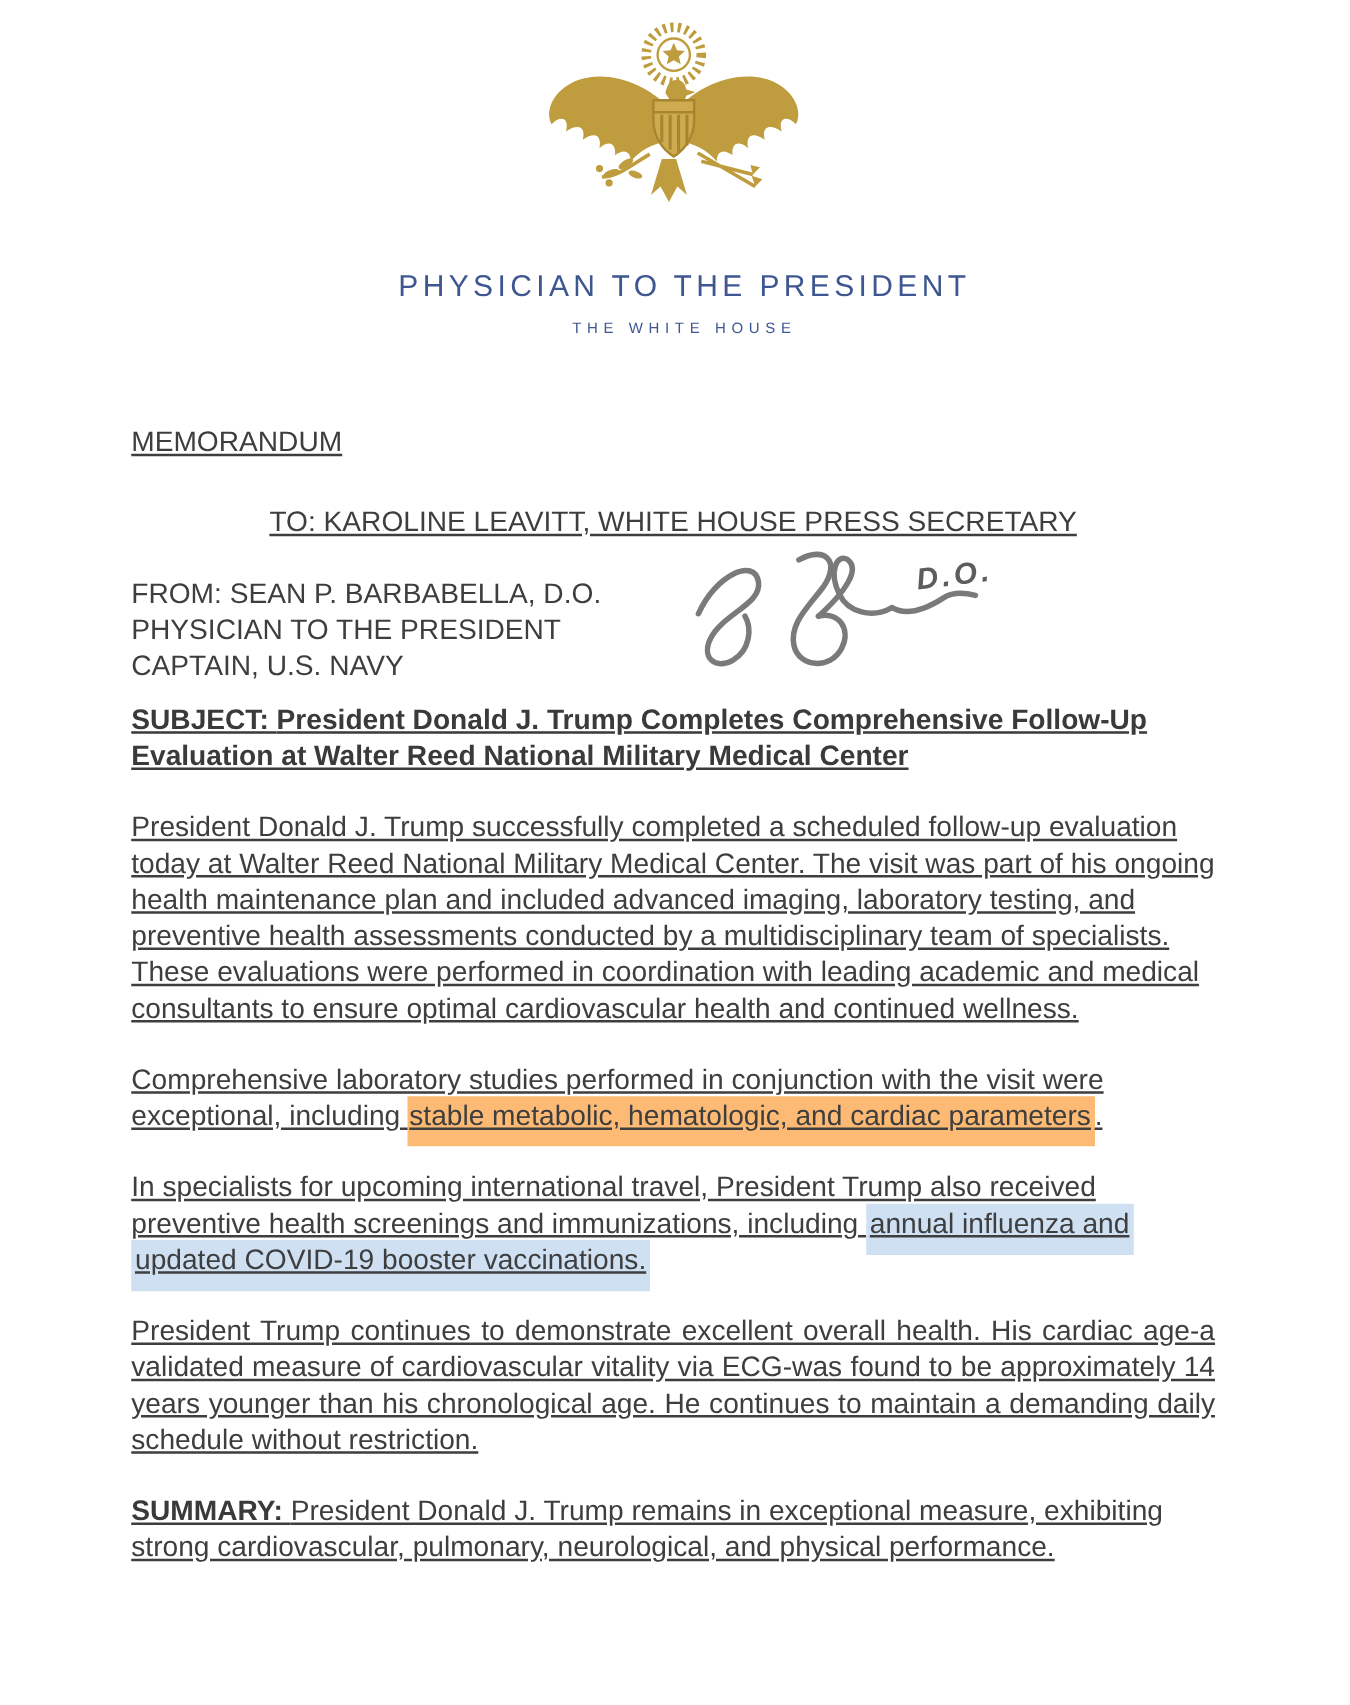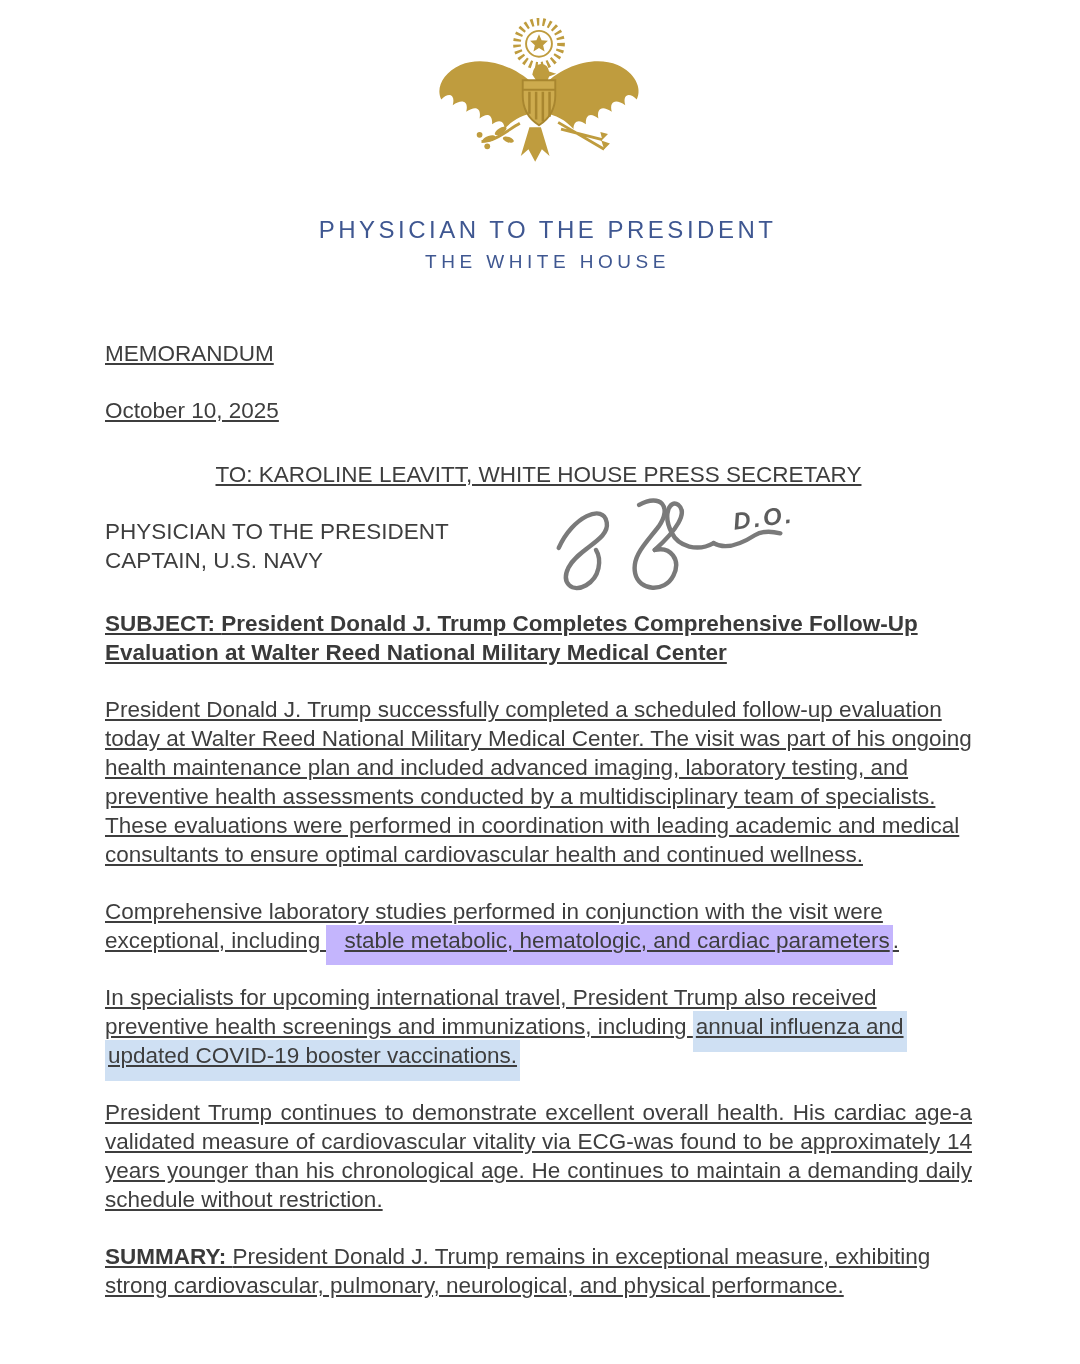--- a/index.html
+++ b/index.html
@@ -22,21 +22,21 @@
   .lh-title {
     margin: 30px 0 0 18px;
     font-size: 24px;
     letter-spacing: 3.5px;
     font-weight: 500;
     color: #3f5791;
     line-height: 28px;
   }
   .lh-subtitle {
     margin: 7px 0 0 18px;
-    font-size: 19px;
+    font-size: 12px;
     letter-spacing: 4.5px;
     font-weight: 500;
     color: #3f5791;
     line-height: 22px;
   }
   .memo-type { margin-top: 66px; }
   .memo-date { margin-top: 28px; }
   .memo-to { margin-top: 35px; text-align: center; }
   .from-block { position: relative; margin-top: 28px; }
   .from-block .line { display: block; }
@@ -50,27 +50,27 @@
     position: absolute;
     left: 628px;
     top: -14px;
     font-style: italic;
     font-weight: 700;
     font-size: 24px;
     color: #5d5d5d;
     letter-spacing: 3px;
     transform: rotate(-7deg);
   }
-  .subject { margin-top: 34px; font-weight: 700; color: #3a3a3a; }
+  .subject { margin-top: 14px; font-weight: 700; color: #3a3a3a; }
   .release { margin-top: 29px; }
   .para { margin-top: 28px; }
   .para.justify { text-align: justify; }
   .hl {
-    background: #c4b5fd;
-    padding: 3px 3px 12px 18px;
+    background: #fdba74;
+    padding: 3px 3px 12px 1px;
     -webkit-box-decoration-break: clone;
     box-decoration-break: clone;
   }
   .hl-tall {
     background: #cfe0f3;
     padding: 3px 3px 13px 3px;
     -webkit-box-decoration-break: clone;
     box-decoration-break: clone;
   }
   .bold { font-weight: 700; color: #3a3a3a; }
@@ -112,24 +112,24 @@
           <path d="M103 79 h34" fill="none" stroke="#a8862f" stroke-width="2.2"></path>
           <path d="M110 81 v23 M117 81 v29 M124 81 v31 M131 81 v26" fill="none" stroke="#a8862f" stroke-width="2.6"></path>
         </g>
       </svg>
     </div>
     <div class="lh-title">PHYSICIAN TO THE PRESIDENT</div>
     <div class="lh-subtitle">THE  WHITE  HOUSE</div>
   </div>
 
   <p class="memo-type">MEMORANDUM</p>
-  <p class="memo-date">October 10, 2025</p>
   <p class="memo-to">TO: KAROLINE LEAVITT, WHITE HOUSE PRESS SECRETARY</p>
 
   <div class="from-block">
+    <span class="line">FROM: SEAN P. BARBABELLA, D.O.</span>
     <span class="line">PHYSICIAN TO THE PRESIDENT</span>
     <span class="line">CAPTAIN, U.S. NAVY</span>
 
     <svg class="signature-svg" viewBox="0 0 255 115" width="250" height="113" aria-hidden="true">
       <g fill="none" stroke="#7a7a7a" stroke-width="4.5" stroke-linecap="round">
         <path d="M14 58 C28 26 60 12 63 32 C66 50 34 58 24 78 C16 94 28 104 42 96 C56 88 58 70 52 60"></path>
         <path d="M96 14 C118 2 130 16 116 36 C104 52 88 66 92 84 C96 102 122 104 131 86 C139 70 128 56 112 60"></path>
         <path d="M112 60 C134 40 146 22 136 14 C127 8 120 24 129 42 C136 57 156 62 172 53"></path>
         <path d="M172 53 C184 60 200 54 214 45 C222 40 232 41 240 43"></path>
       </g>

